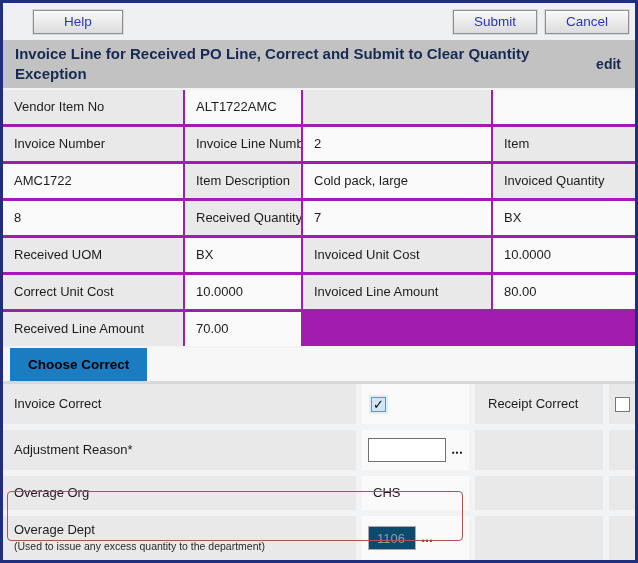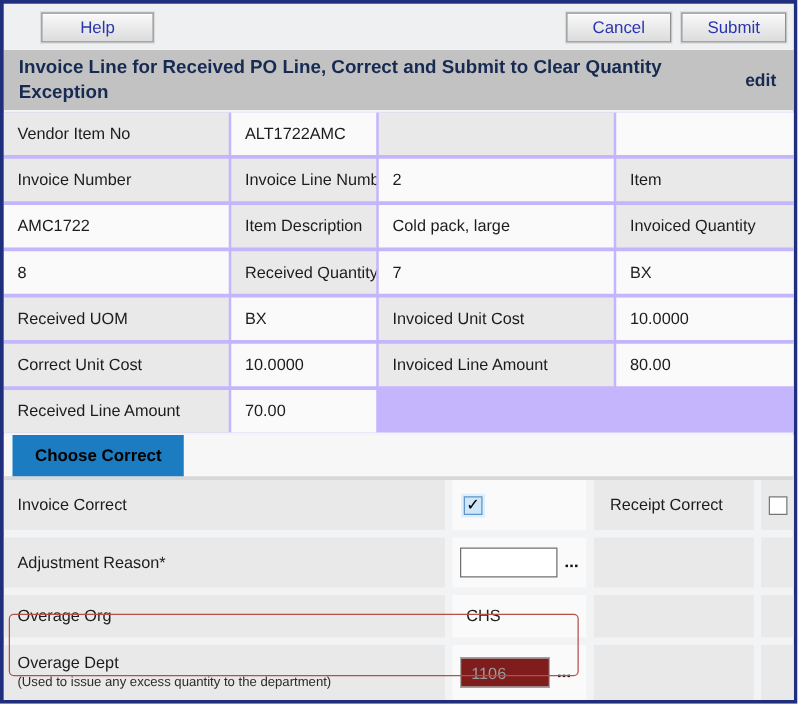--- a/index.html
+++ b/index.html
@@ -54,21 +54,21 @@
     cursor:pointer;
   }
 
   
   .inv-table{
     margin-top:2px;
     display:grid;
     grid-template-columns:180px 116px 188px 1fr;
     grid-auto-rows:34px;
     row-gap:3px;column-gap:2px;
-    background:#c4b5fd;
+    background:#a21caf;
   }
   .cell{
     font-size:13px;color:#1c1c1c;
     line-height:34px;
     padding-left:11px;
     white-space:nowrap;overflow:hidden;
   }
   .c-label{background:#e9e9e9;}
   .c-value{background:#fafafa;}
 
@@ -118,22 +118,22 @@
     margin-left:3px;
   }
 
   .txt-input{
     width:78px;height:24px;
     border:1px solid #707070;background:#ffffff;
     font-size:13px;padding:0 4px;
     font-family:"Liberation Sans","DejaVu Sans",sans-serif;
   }
   .txt-input.disabled{
-    width:72px;
-    background:#7f1d1d;border-color:#a9a9a9;color:#9b9b9b;
+    width:48px;
+    background:#0c4a6e;border-color:#a9a9a9;color:#9b9b9b;
     padding-left:8px;
   }
   .dots{
     margin-left:6px;
     font-size:8px;letter-spacing:1px;color:#111111;
     cursor:pointer;line-height:10px;
     align-self:center;padding-top:6px;
   }
 
   .two-line{
@@ -155,22 +155,22 @@
   }
 </style>
 </head>
 <body>
 
 <div class="page">
 
   <div class="toolbar">
     <button class="btn help">Help</button>
     <div class="spacer"></div>
+    <button class="btn">Submit</button>
     <button class="btn">Cancel</button>
-    <button class="btn">Submit</button>
   </div>
 
   <div class="header-bar">
     <div class="page-title">Invoice Line for Received PO Line, Correct and Submit to Clear Quantity Exception</div>
     <div class="edit-link">edit</div>
   </div>
 
   <div class="inv-table">
 
     <div class="cell c-label">Vendor Item No</div>

